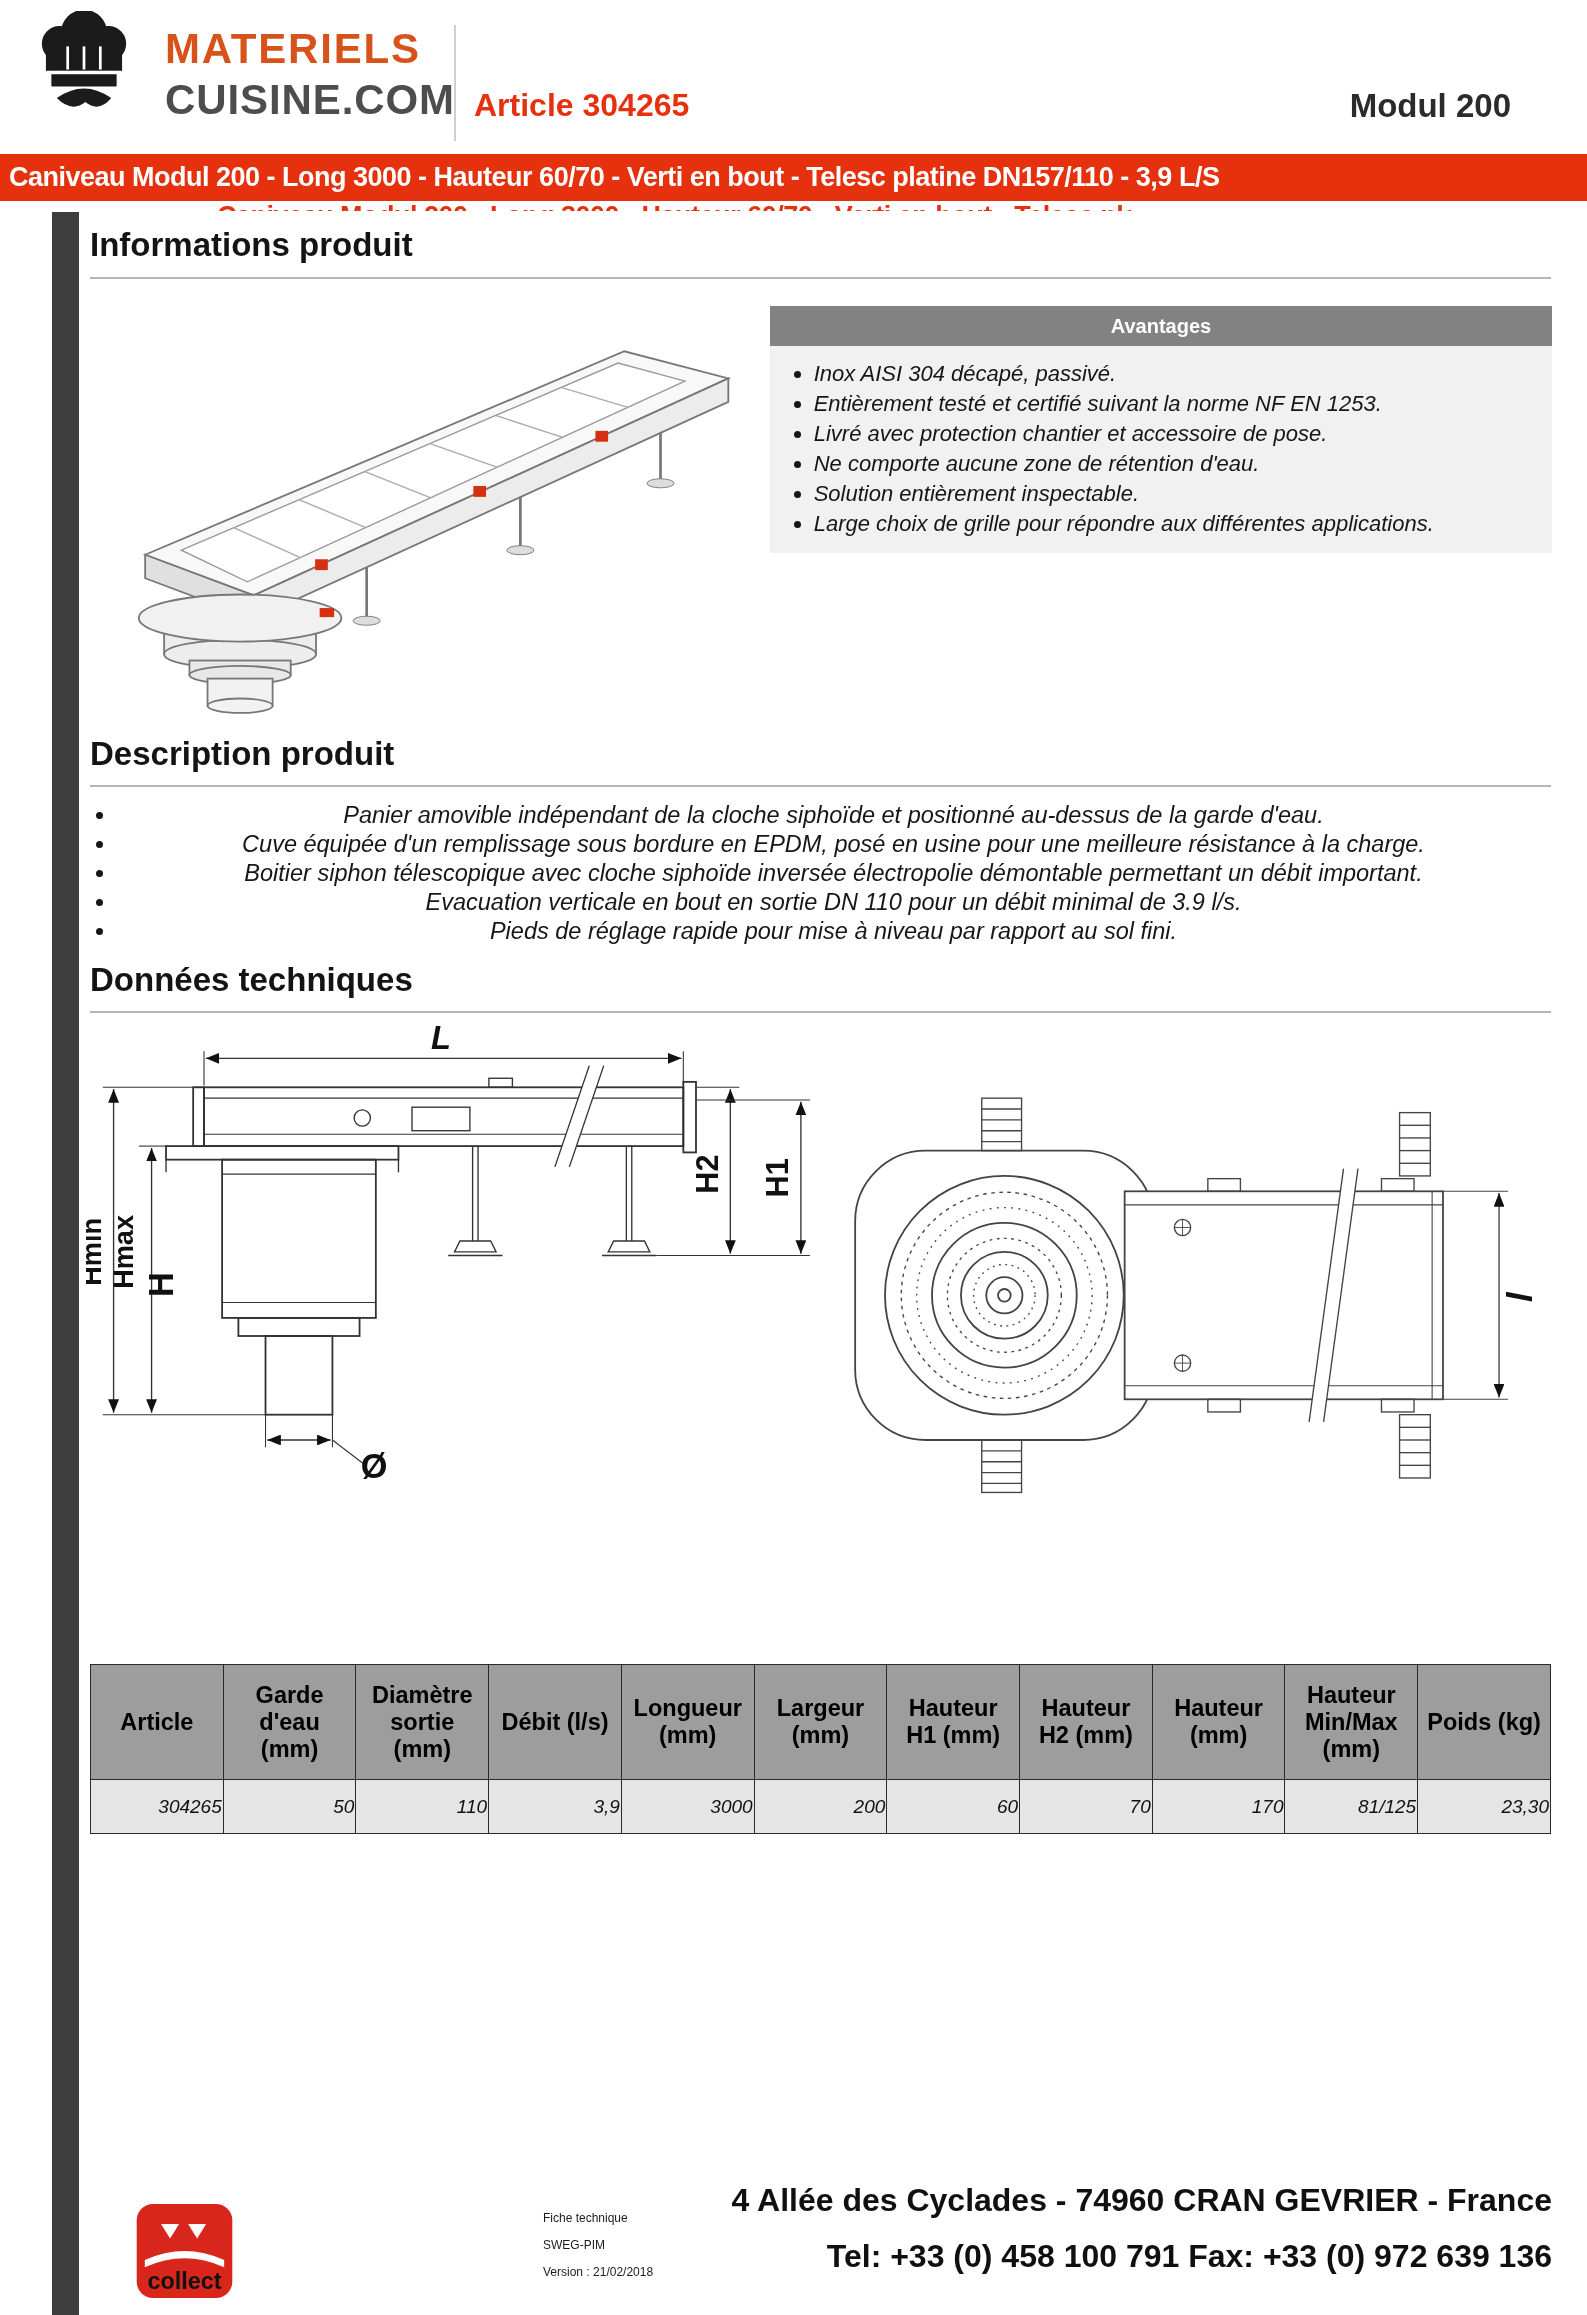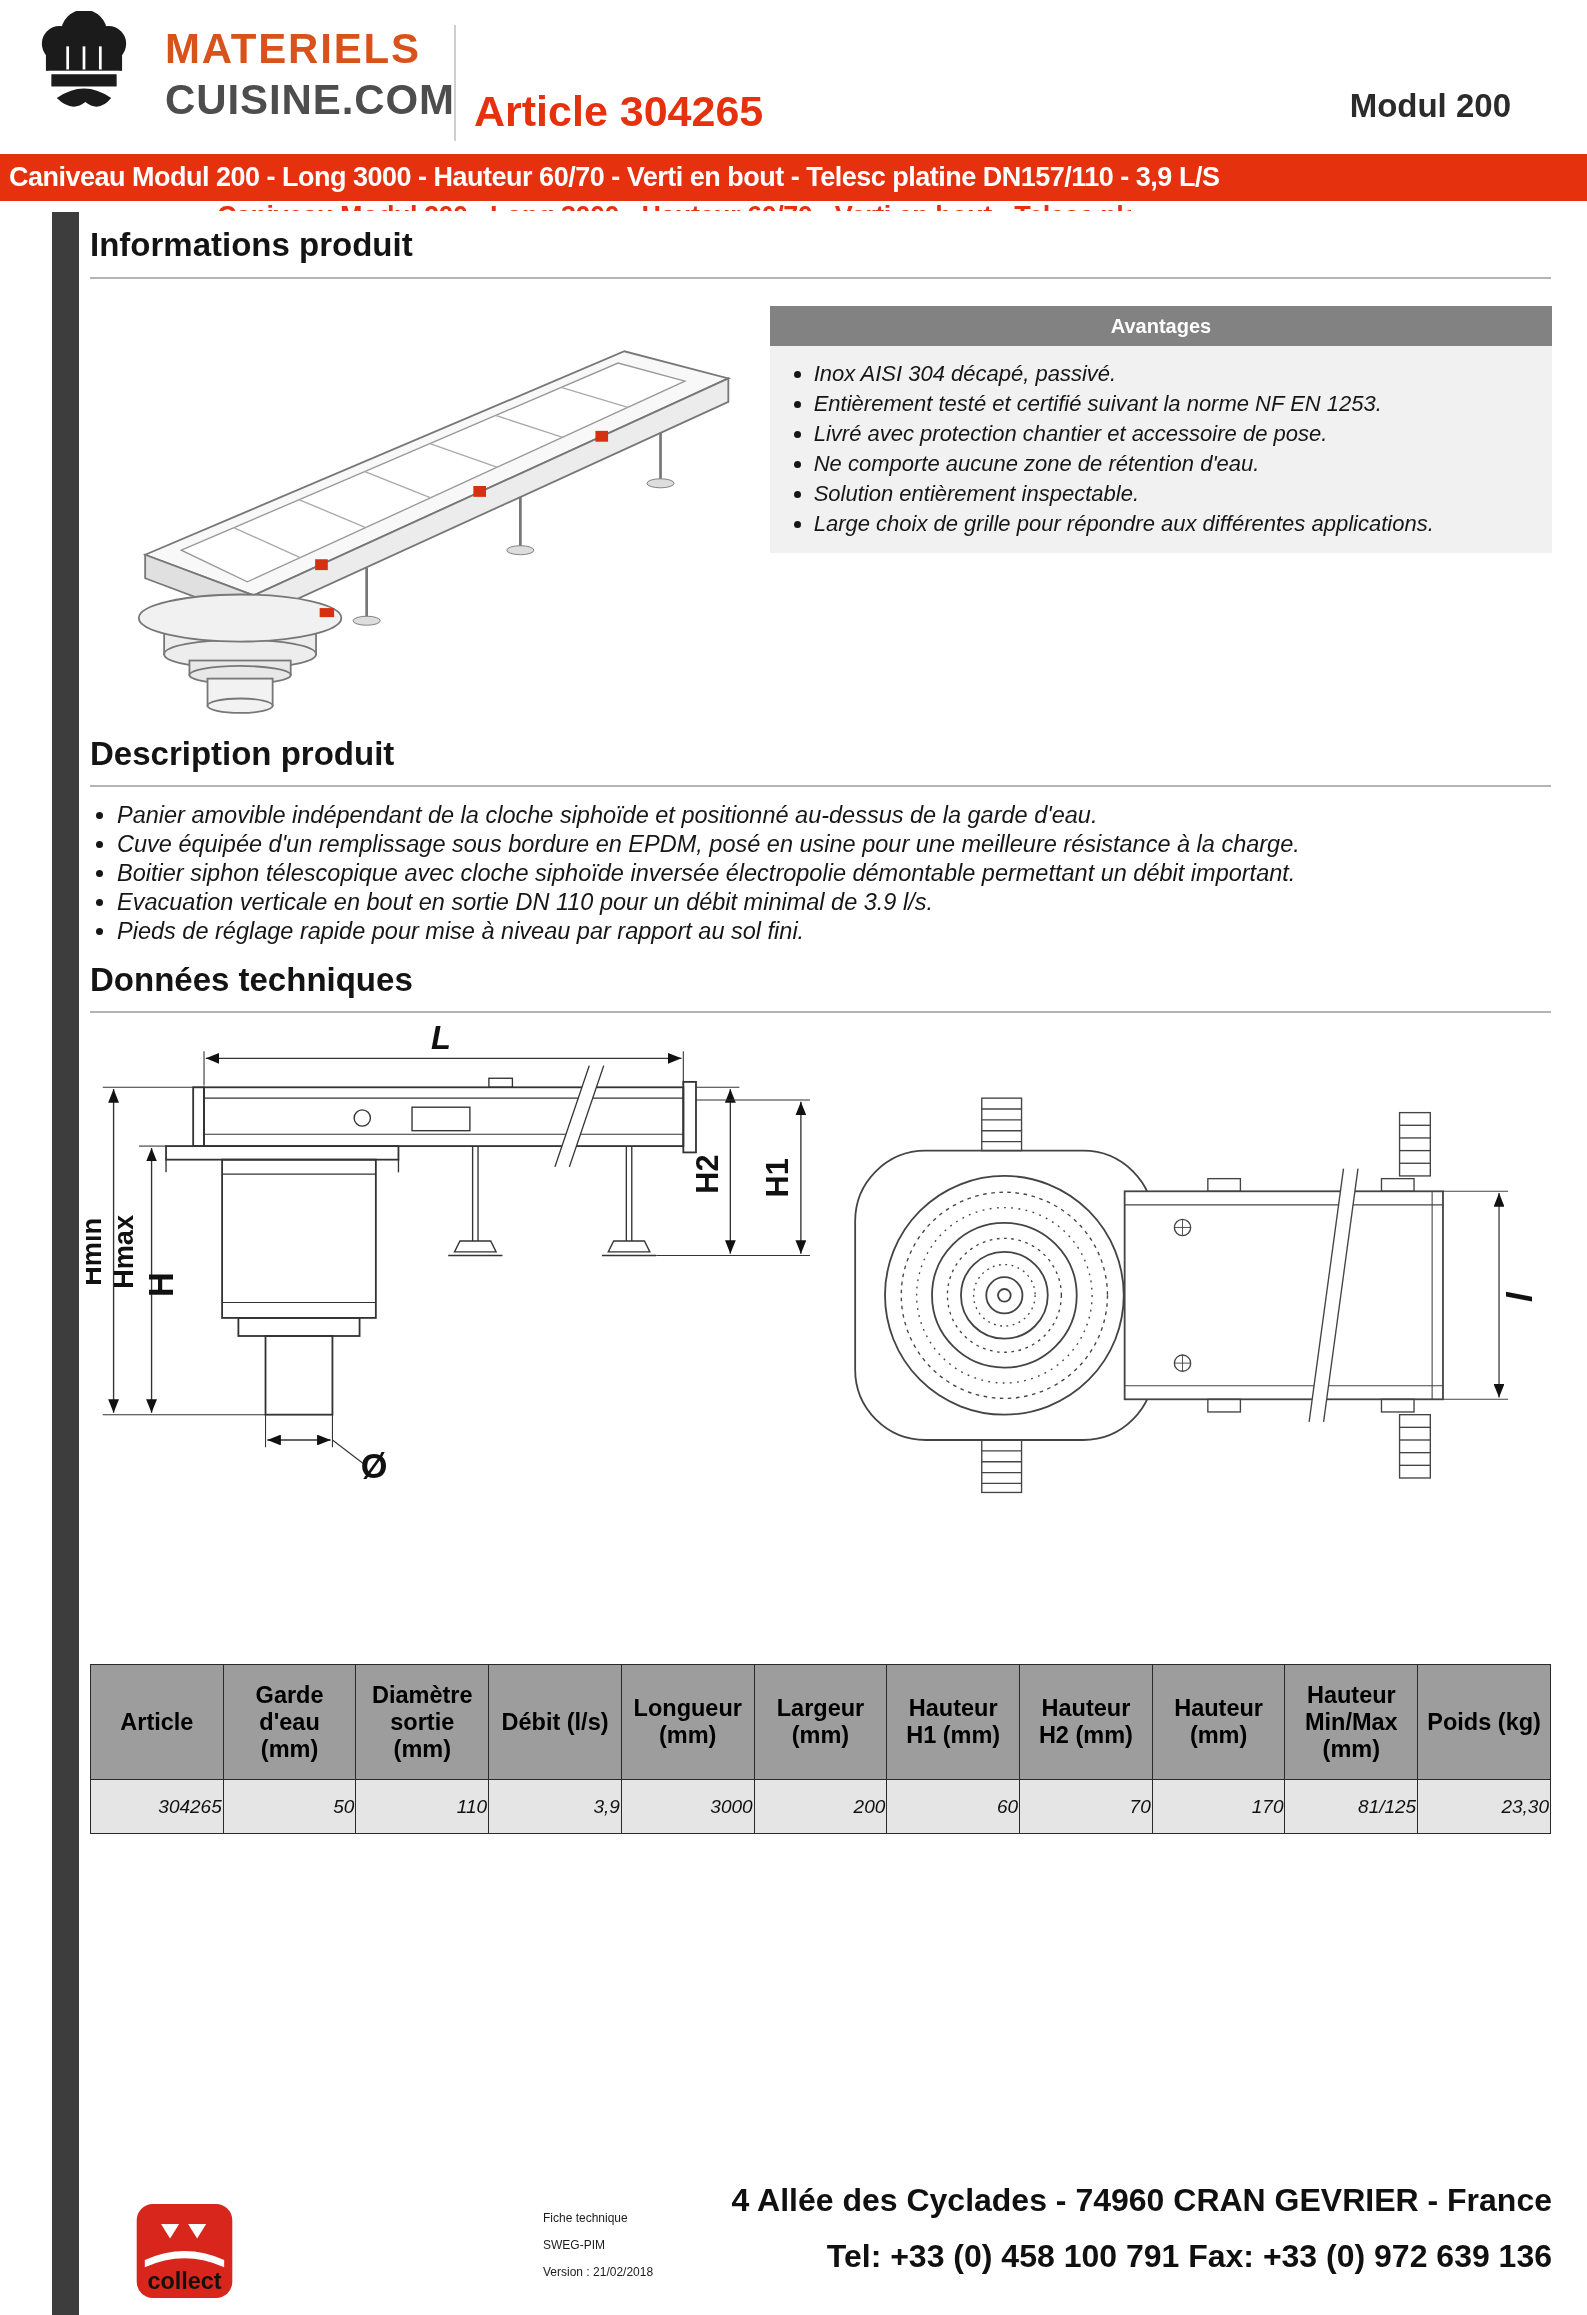--- a/index.html
+++ b/index.html
@@ -6,21 +6,21 @@
   .page{position:relative;width:1588px;height:2316px;background:#ffffff;overflow:hidden;
         font-family:"Liberation Sans",sans-serif;color:#111;}
   
   .page-strip{position:absolute;left:52px;top:212px;width:27px;height:2104px;background:#3d3d3d;}
   
   .logo-icon{position:absolute;left:16.3px;top:11px;}
   .brand{position:absolute;left:165px;top:27px;line-height:1.05;}
   .brand-1{font-size:42px;font-weight:bold;color:#d8531b;letter-spacing:1.8px;}
   .brand-2{font-size:42px;font-weight:bold;color:#4d4d4d;letter-spacing:0.9px;margin-top:7.2px;}
   .header-divider{position:absolute;left:454px;top:25px;width:1.8px;height:116px;background:#cfcfcf;}
-  .article-label{position:absolute;left:474px;top:87px;font-size:43px;font-weight:bold;color:#e5310e;}
+  .article-label{position:absolute;left:474px;top:87px;font-size:32px;font-weight:bold;color:#e5310e;}
   .model-label{position:absolute;right:77px;top:87px;font-size:33px;font-weight:bold;color:#2b2b2b;}
   
   .banner{position:absolute;left:0;top:154px;width:1588px;height:47px;background:#e5310e;color:#fff;
           font-size:27px;font-weight:bold;line-height:47px;padding-left:9px;box-sizing:border-box;
           letter-spacing:-0.5px;white-space:nowrap;overflow:hidden;}
   .banner-ghost{position:absolute;left:217px;top:201px;width:914px;height:10px;overflow:hidden;
           color:#e5310e;font-size:27px;font-weight:bold;letter-spacing:-0.5px;white-space:nowrap;}
   
   .section-h{position:absolute;left:90px;font-size:33px;font-weight:bold;color:#141414;}
   .rule{position:absolute;left:90px;width:1461px;height:1.8px;background:#b5b5b5;}
@@ -29,21 +29,21 @@
   .h-tech{top:961px;} .rule-tech{top:1011px;}
   
   .avantages{position:absolute;left:770px;top:306px;width:782px;}
   .avantages-head{height:40px;background:#828282;color:#fff;font-size:20px;font-weight:bold;
           text-align:center;line-height:40px;}
   .avantages-body{background:#f1f1f1;padding:12.7px 18px 14.5px 12.7px;}
   .avantages-body ul{margin:0;padding-left:31px;}
   .avantages-body li{font-size:22px;font-style:italic;line-height:30px;color:#161616;}
   
   .desc-list{position:absolute;left:92px;top:801px;width:1458px;}
-  .desc-list ul{margin:0;padding-left:25px;}
+  .desc-list ul{margin:0;padding-left:25px;text-align:center;}
   .desc-list li{font-size:23.5px;font-style:italic;line-height:29px;color:#161616;}
   
   .product-svg{position:absolute;left:95px;top:288px;}
   .tech-svg{position:absolute;left:86px;top:1024px;}
   svg text{font-family:"Liberation Sans",sans-serif;fill:#111;}
   
   .data-table{position:absolute;left:90px;top:1664px;width:1461px;border-collapse:collapse;table-layout:fixed;}
   .data-table th{background:#9d9d9d;border:1.8px solid #2a2a2a;font-size:23.5px;font-weight:bold;color:#000;
           text-align:center;vertical-align:middle;height:107px;padding:3.6px 5.4px;}
   .data-table td{border:1.8px solid #2a2a2a;font-size:19px;font-style:italic;text-align:right;

